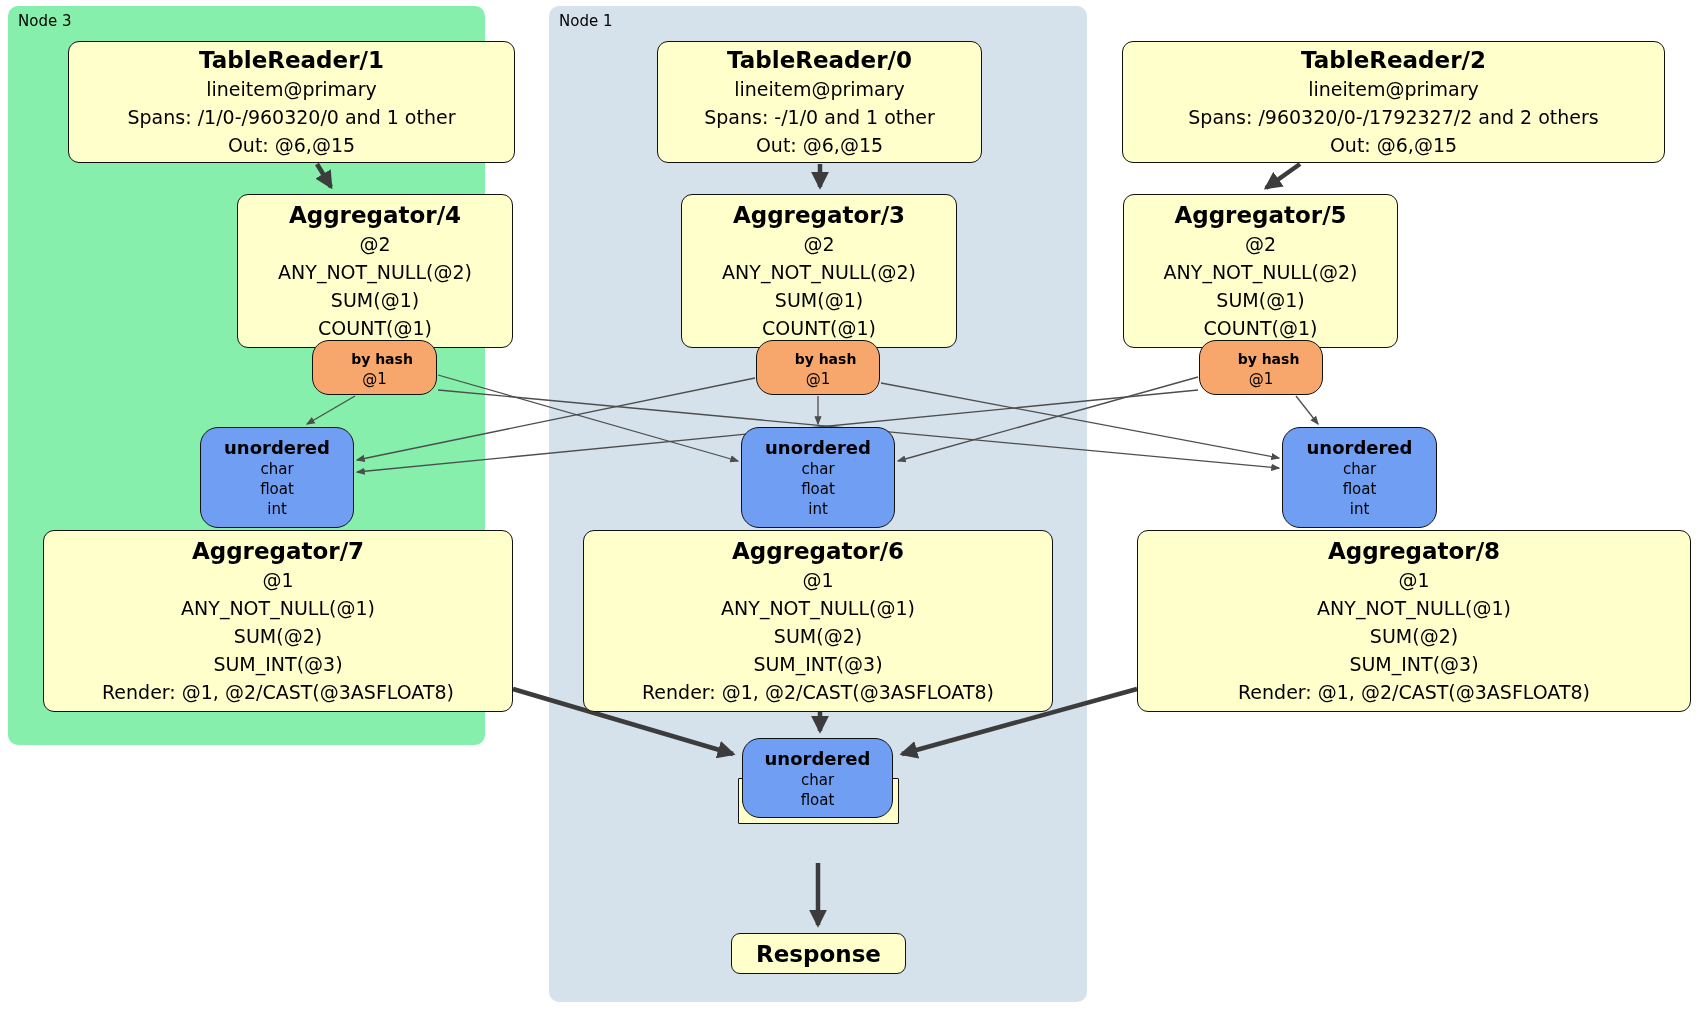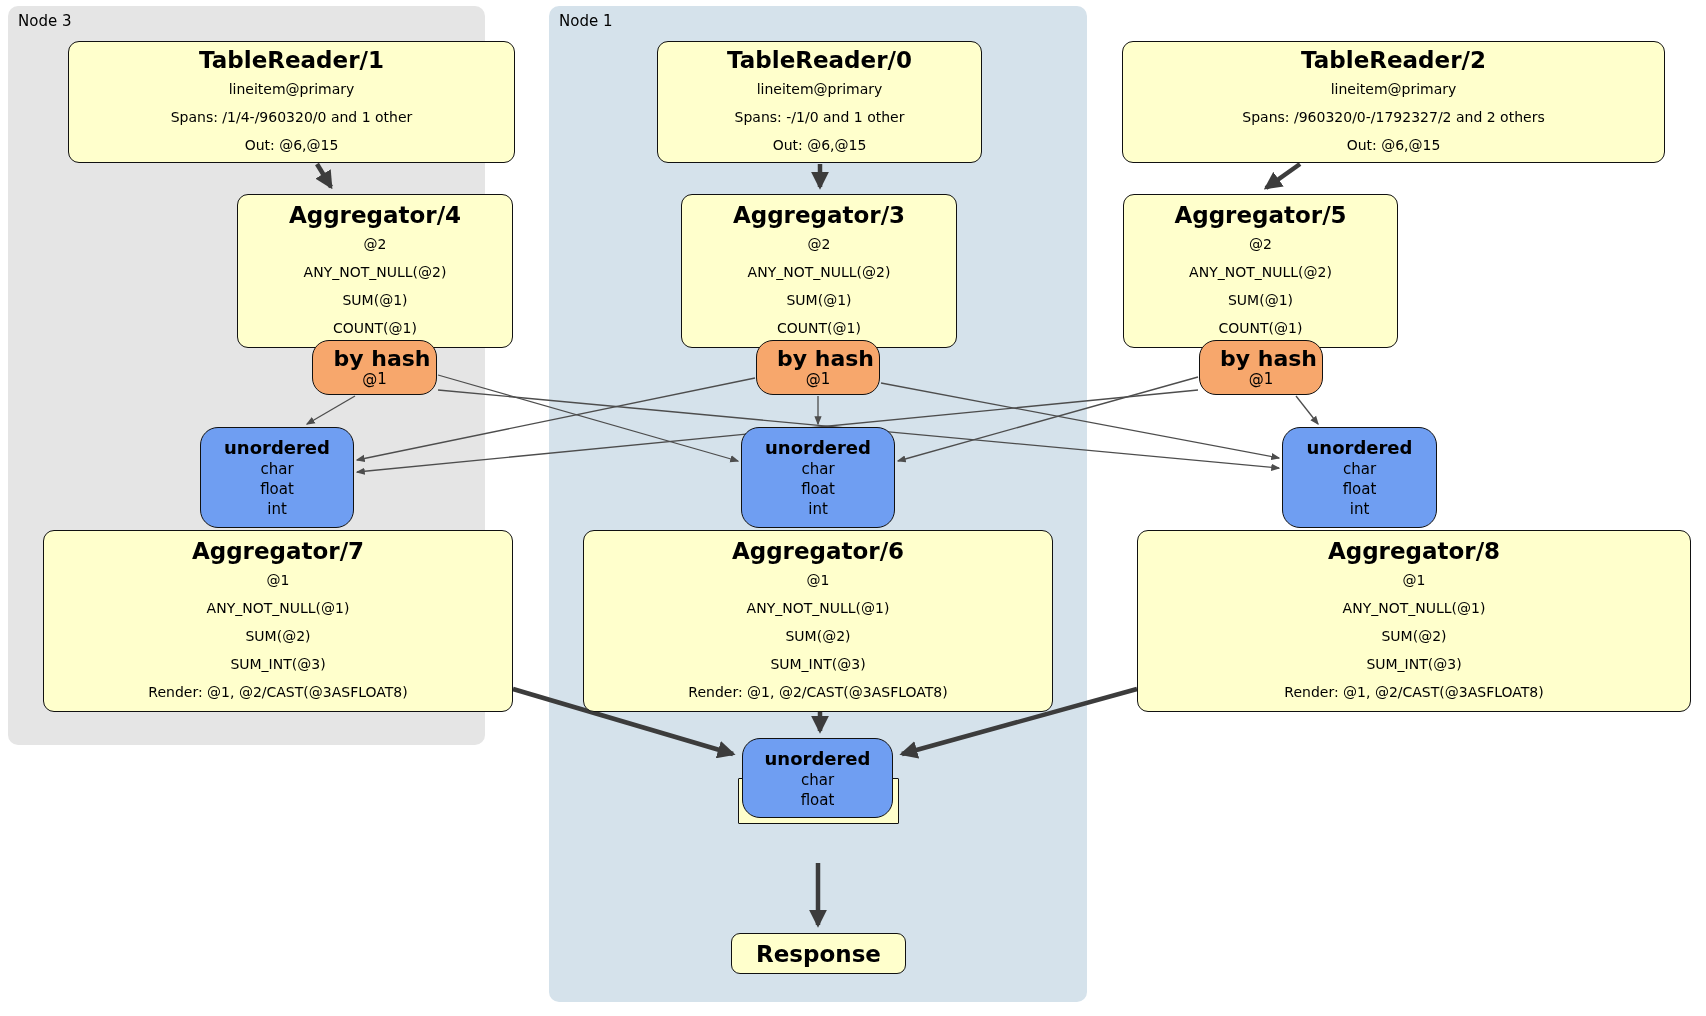--- a/index.html
+++ b/index.html
@@ -1,30 +1,30 @@
 <!DOCTYPE html>
 <html><head>
 <meta charset="utf-8">
 <style>
   html,body{margin:0;padding:0;background:#ffffff;}
   .canvas{position:relative;width:1706px;height:1016px;background:#ffffff;
           font-family:"DejaVu Sans",sans-serif;color:#000;overflow:hidden;}
   .region{position:absolute;border-radius:10px;z-index:1;}
-  #region-node3{left:8px;top:6px;width:477px;height:739px;background:#e5e5e5;}
+  #region-node3{left:8px;top:6px;width:477px;height:739px;background:#86efac;}
   #region-node1{left:549px;top:6px;width:538px;height:996px;background:#D5E2EB;}
   #region-node2{left:1092px;top:6px;width:606px;height:739px;background:#ECF2FA;}
   .region-label{position:absolute;left:10px;top:6px;font-size:15px;}
   .edges{position:absolute;left:0;top:0;z-index:2;}
   .box{position:absolute;background:#FFFFCC;border:1.6px solid #111;border-radius:11px;
        display:flex;flex-direction:column;justify-content:center;align-items:center;
        text-align:center;z-index:3;box-sizing:border-box;}
   .box .t{font-weight:bold;font-size:23px;line-height:30px;white-space:nowrap;}
-  .box .l{font-size:14px;line-height:28px;white-space:nowrap;}
+  .box .l{font-size:19px;line-height:28px;white-space:nowrap;}
   .router{background:#F7A76C;border-radius:17px;z-index:4;}
-  .router .rt{font-weight:bold;font-size:22px;line-height:22px;margin-left:15px;}
+  .router .rt{font-weight:bold;font-size:14px;line-height:22px;margin-left:15px;}
   .router .rl{font-size:15px;line-height:18px;}
   .sync{background:#6F9EF2;border-radius:18px;z-index:4;}
   .sync .st{font-weight:bold;font-size:18px;line-height:23px;}
   .sync .sl{font-size:15px;line-height:20px;}
   .thick{stroke:#3C3C3C;stroke-width:4.5;}
   .thin{stroke:#4D4D4D;stroke-width:1.3;}
 </style>
 </head>
 <body>
 
@@ -62,21 +62,21 @@
     <line class="thin" x1="818" y1="396" x2="818" y2="424" marker-end="url(#ah-small)"></line>
     <line class="thin" x1="881" y1="383" x2="1279" y2="458" marker-end="url(#ah-small)"></line>
     <line class="thin" x1="1198" y1="390" x2="357" y2="472" marker-end="url(#ah-small)"></line>
     <line class="thin" x1="1198" y1="377" x2="898" y2="461" marker-end="url(#ah-small)"></line>
     <line class="thin" x1="1296" y1="396" x2="1318" y2="424" marker-end="url(#ah-small)"></line>
   </svg>
 
   <div class="box" style="left:68px;top:41px;width:447px;height:122px">
     <div class="t">TableReader/1</div>
     <div class="l">lineitem@primary</div>
-    <div class="l">Spans: /1/4-/960320/0 and 1 other</div>
+    <div class="l">Spans: /1/0-/960320/0 and 1 other</div>
     <div class="l">Out: @6,@15</div>
   </div>
   <div class="box" style="left:237px;top:194px;width:276px;height:154px">
     <div class="t">Aggregator/4</div>
     <div class="l">@2</div>
     <div class="l">ANY_NOT_NULL(@2)</div>
     <div class="l">SUM(@1)</div>
     <div class="l">COUNT(@1)</div>
   </div>
   <div class="box router" style="left:312px;top:340px;width:125px;height:55px">

